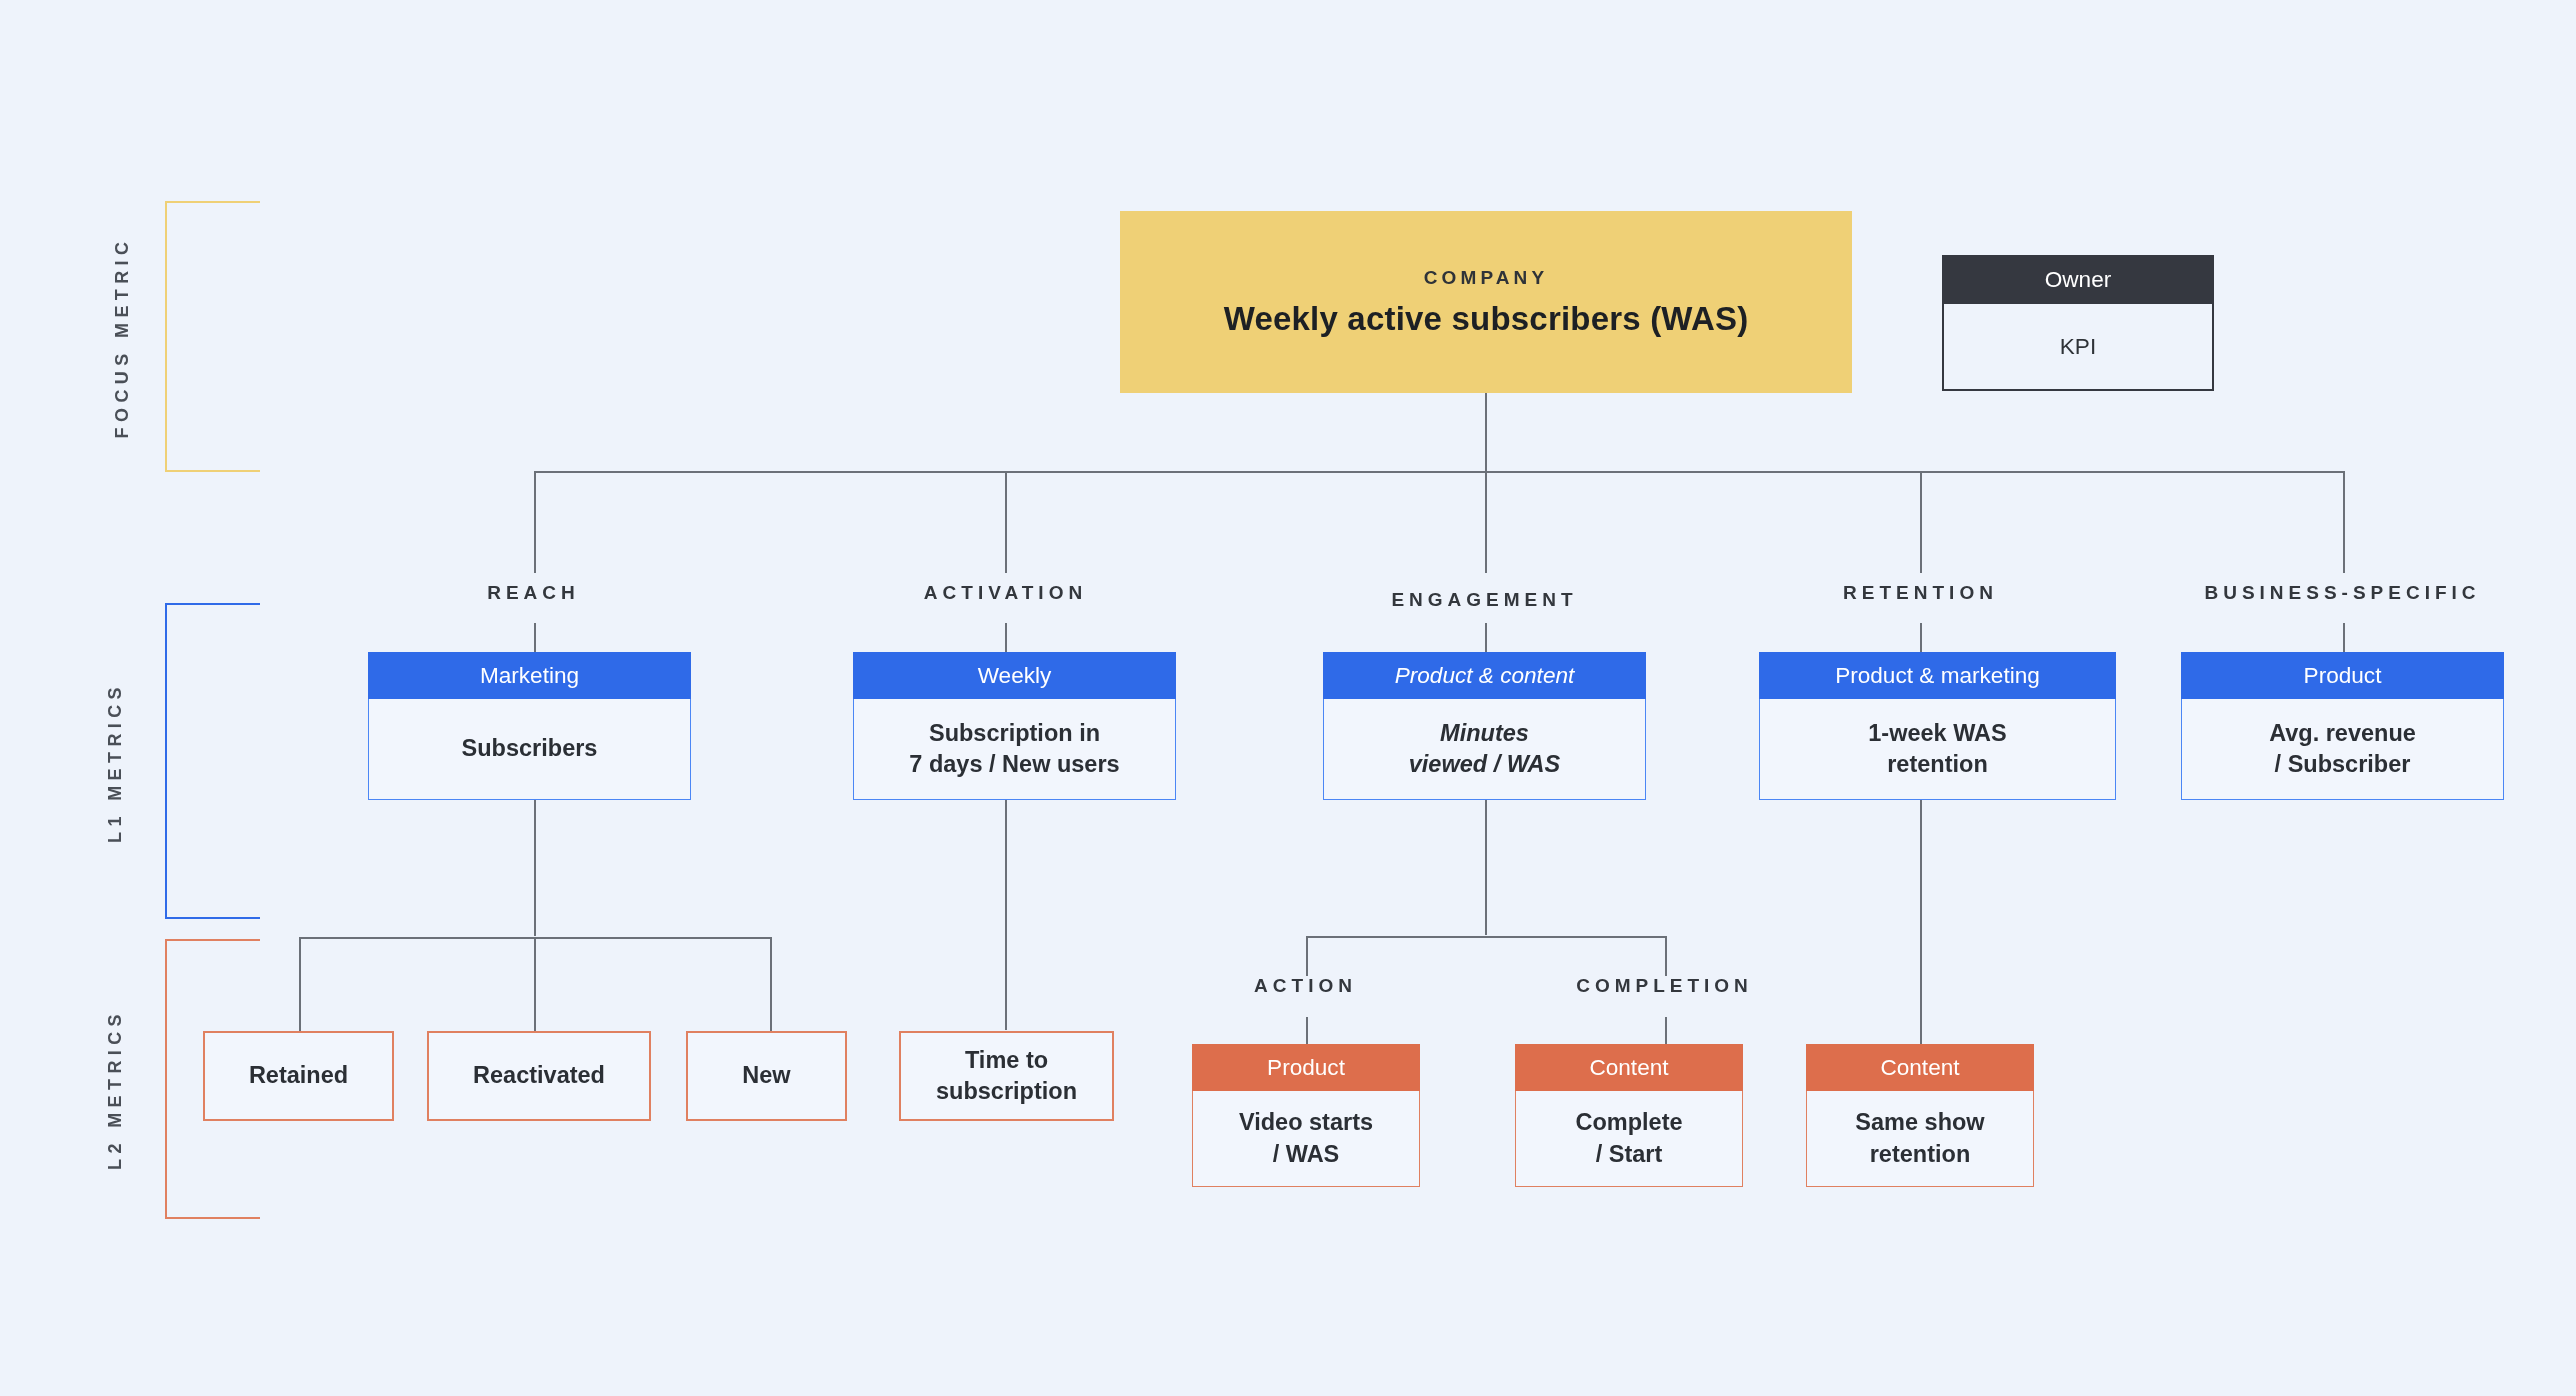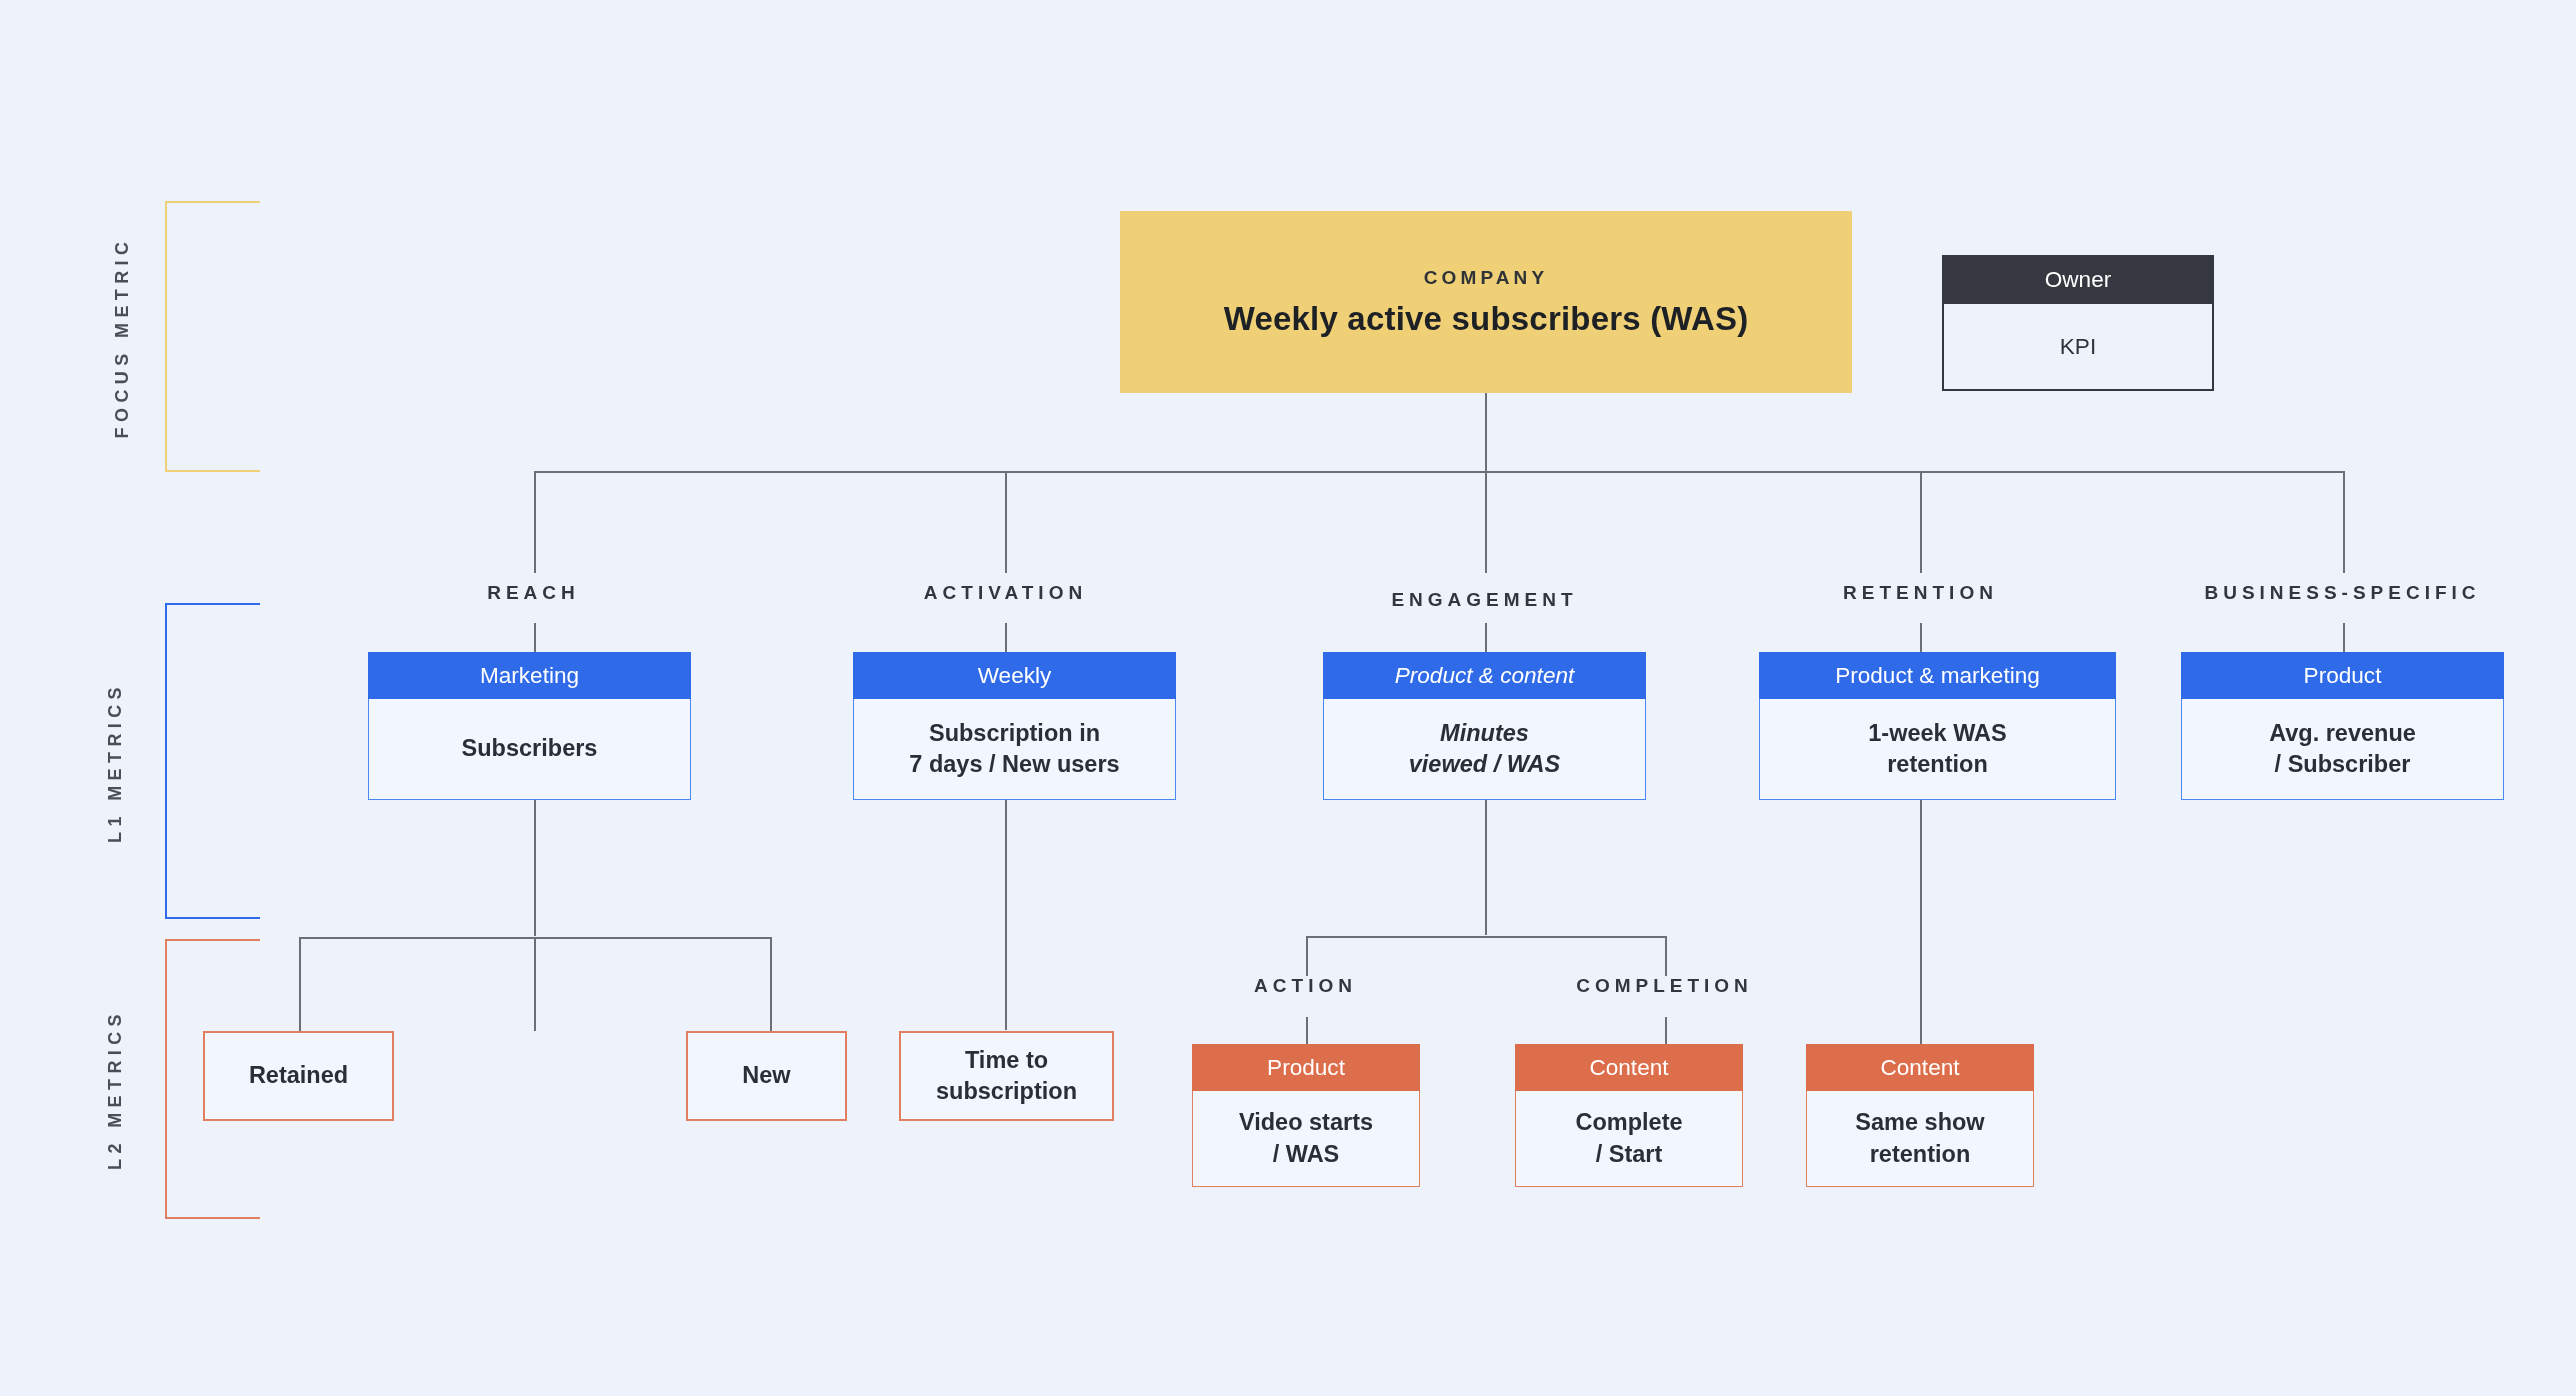--- a/index.html
+++ b/index.html
@@ -244,20 +244,21 @@
 / Subscriber</div>
   </div>
 
   <div class="vline" style="left:534px; top:800px; height:136px;"></div>
   <div class="hline" style="left:299px; top:937px; width:473px;"></div>
   <div class="vline" style="left:299px; top:937px; height:94px;"></div>
   <div class="vline" style="left:534px; top:937px; height:94px;"></div>
   <div class="vline" style="left:770px; top:937px; height:94px;"></div>
 
   <div class="plain-box" style="left:203px; top:1031px; width:191px; height:90px; white-space:pre-line;">Retained</div>
+  <div class="plain-box" style="left:427px; top:1031px; width:224px; height:90px; white-space:pre-line;">Reactivated</div>
   <div class="plain-box" style="left:686px; top:1031px; width:161px; height:90px; white-space:pre-line;">New</div>
 
   <div class="vline" style="left:1005px; top:800px; height:230px;"></div>
   <div class="plain-box" style="left:899px; top:1031px; width:215px; height:90px; white-space:pre-line;">Time to
 subscription</div>
 
   <div class="vline" style="left:1485px; top:800px; height:135px;"></div>
   <div class="hline" style="left:1306px; top:936px; width:360px;"></div>
   <div class="vline" style="left:1306px; top:936px; height:40px;"></div>
   <div class="vline" style="left:1665px; top:936px; height:40px;"></div>

